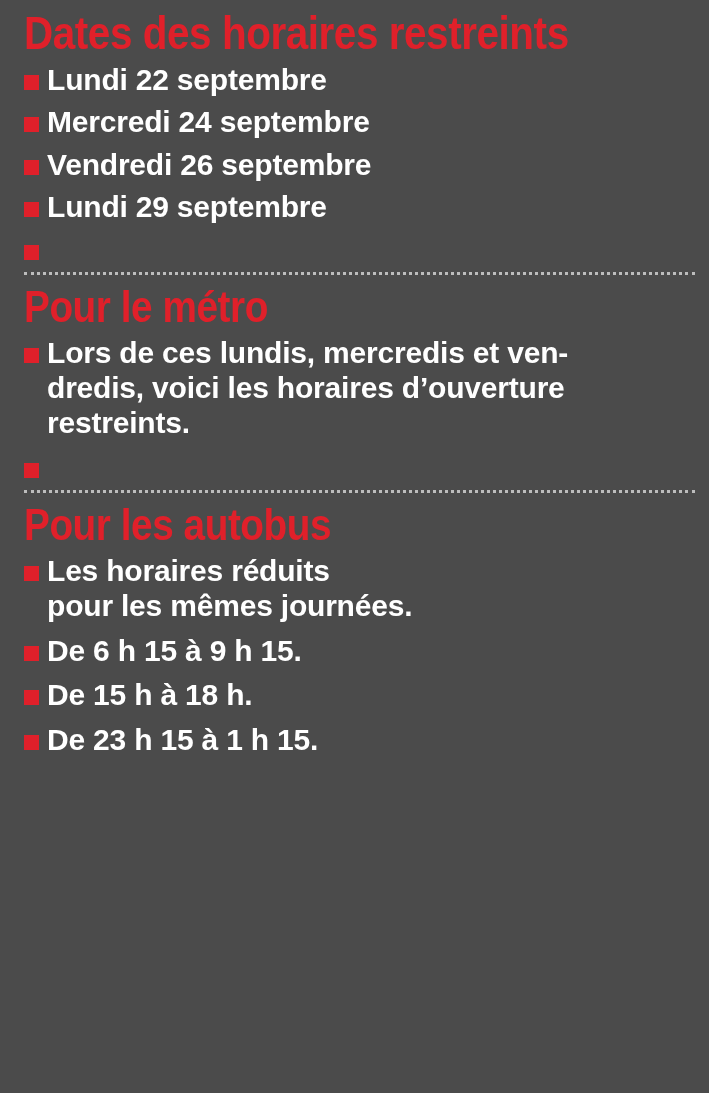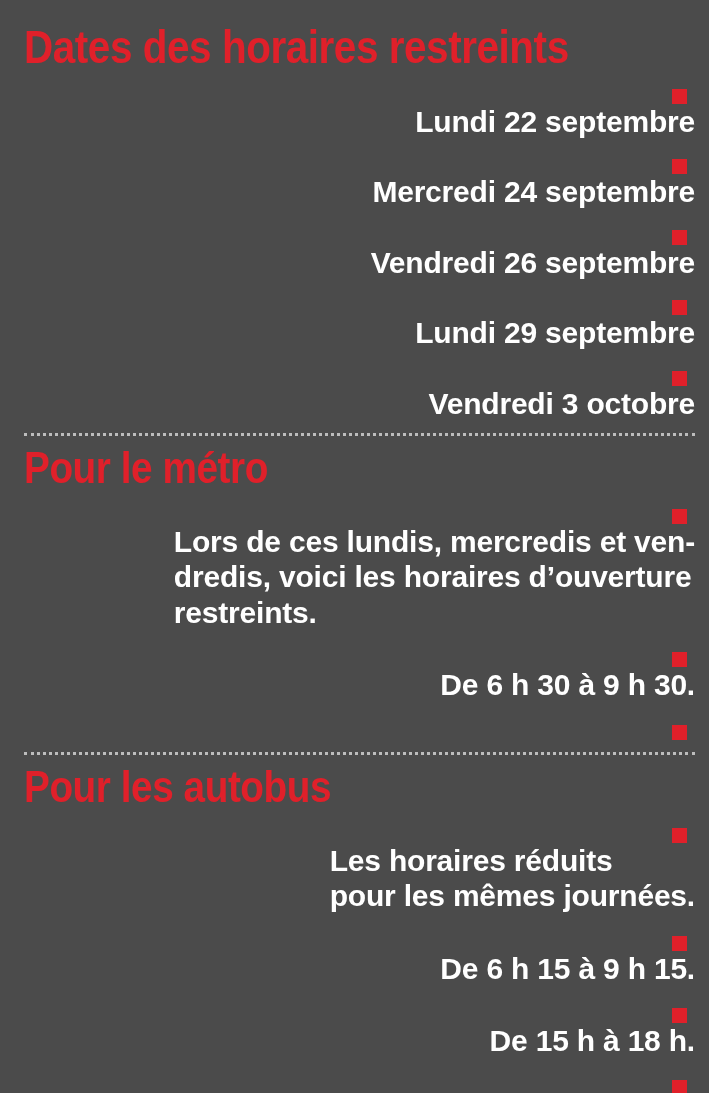--- a/index.html
+++ b/index.html
@@ -10,21 +10,21 @@
     width: 709px;
     height: 1093px;
     background: #4b4b4b;
     font-family: "Liberation Sans", sans-serif;
     overflow: hidden;
   }
   .infographic {
     width: 709px;
     height: 1093px;
     box-sizing: border-box;
-    padding: 24px 14px 10px 24px;
+    padding: 10px 14px 10px 24px;
     background: #4b4b4b;
     position: relative;
   }
   .section {
     position: relative;
   }
   .section-title {
     color: #e0202a;
     font-family: "Liberation Sans Narrow", "Liberation Sans", sans-serif;
     font-weight: bold;
@@ -39,23 +39,22 @@
   .title-metro, .title-bus {
     font-size: 45px;
   }
   .items {
     list-style: none;
     margin: 0;
     padding: 0;
   }
   .item {
     display: flex;
-    align-items: flex-end;
+    align-items: flex-start;
     margin: 0 0 9px 0;
-    flex-direction: column;
   }
   .bullet {
     width: 15px;
     height: 15px;
     background: #e0202a;
     flex: 0 0 auto;
     margin-top: 13px;
     margin-right: 8px;
   }
   .item-text {
@@ -100,37 +99,32 @@
       <li class="item">
         <span class="bullet"></span>
         <span class="item-text">Vendredi 26 septembre</span>
       </li>
       <li class="item">
         <span class="bullet"></span>
         <span class="item-text">Lundi 29 septembre</span>
       </li>
       <li class="item">
         <span class="bullet"></span>
-        <span class="item-text">Vendredi 3 octobre</span>
       </li>
     </ul>
   </div>
 
   <hr class="divider">
 
   <div class="section sec-metro">
     <h2 class="section-title title-metro">Pour le métro</h2>
     <ul class="items">
       <li class="item">
         <span class="bullet"></span>
         <span class="item-text">Lors de ces lundis, mercredis et ven-<br>dredis, voici les horaires d’ouverture<br>restreints.</span>
-      </li>
-      <li class="item">
-        <span class="bullet"></span>
-        <span class="item-text">De 6 h 30 à 9 h 30.</span>
       </li>
       <li class="item">
         <span class="bullet"></span>
       </li>
     </ul>
   </div>
 
   <hr class="divider">
 
   <div class="section sec-bus">

